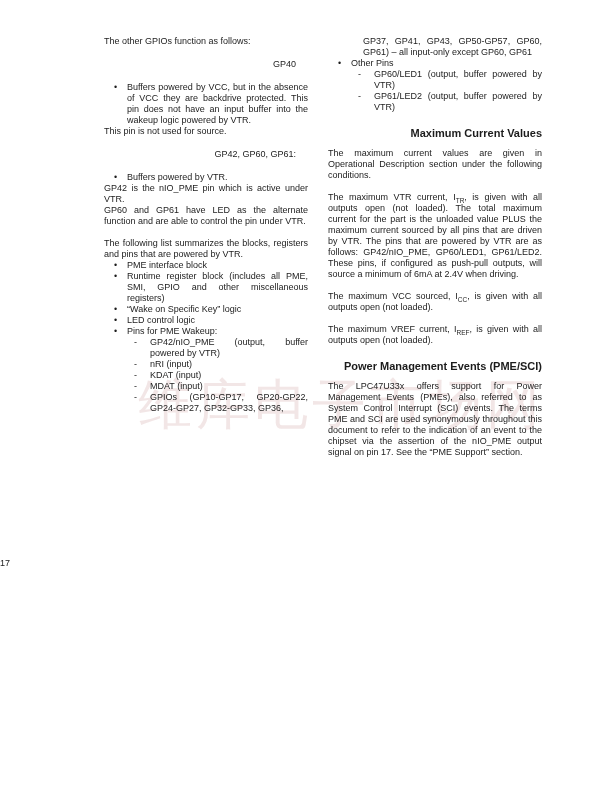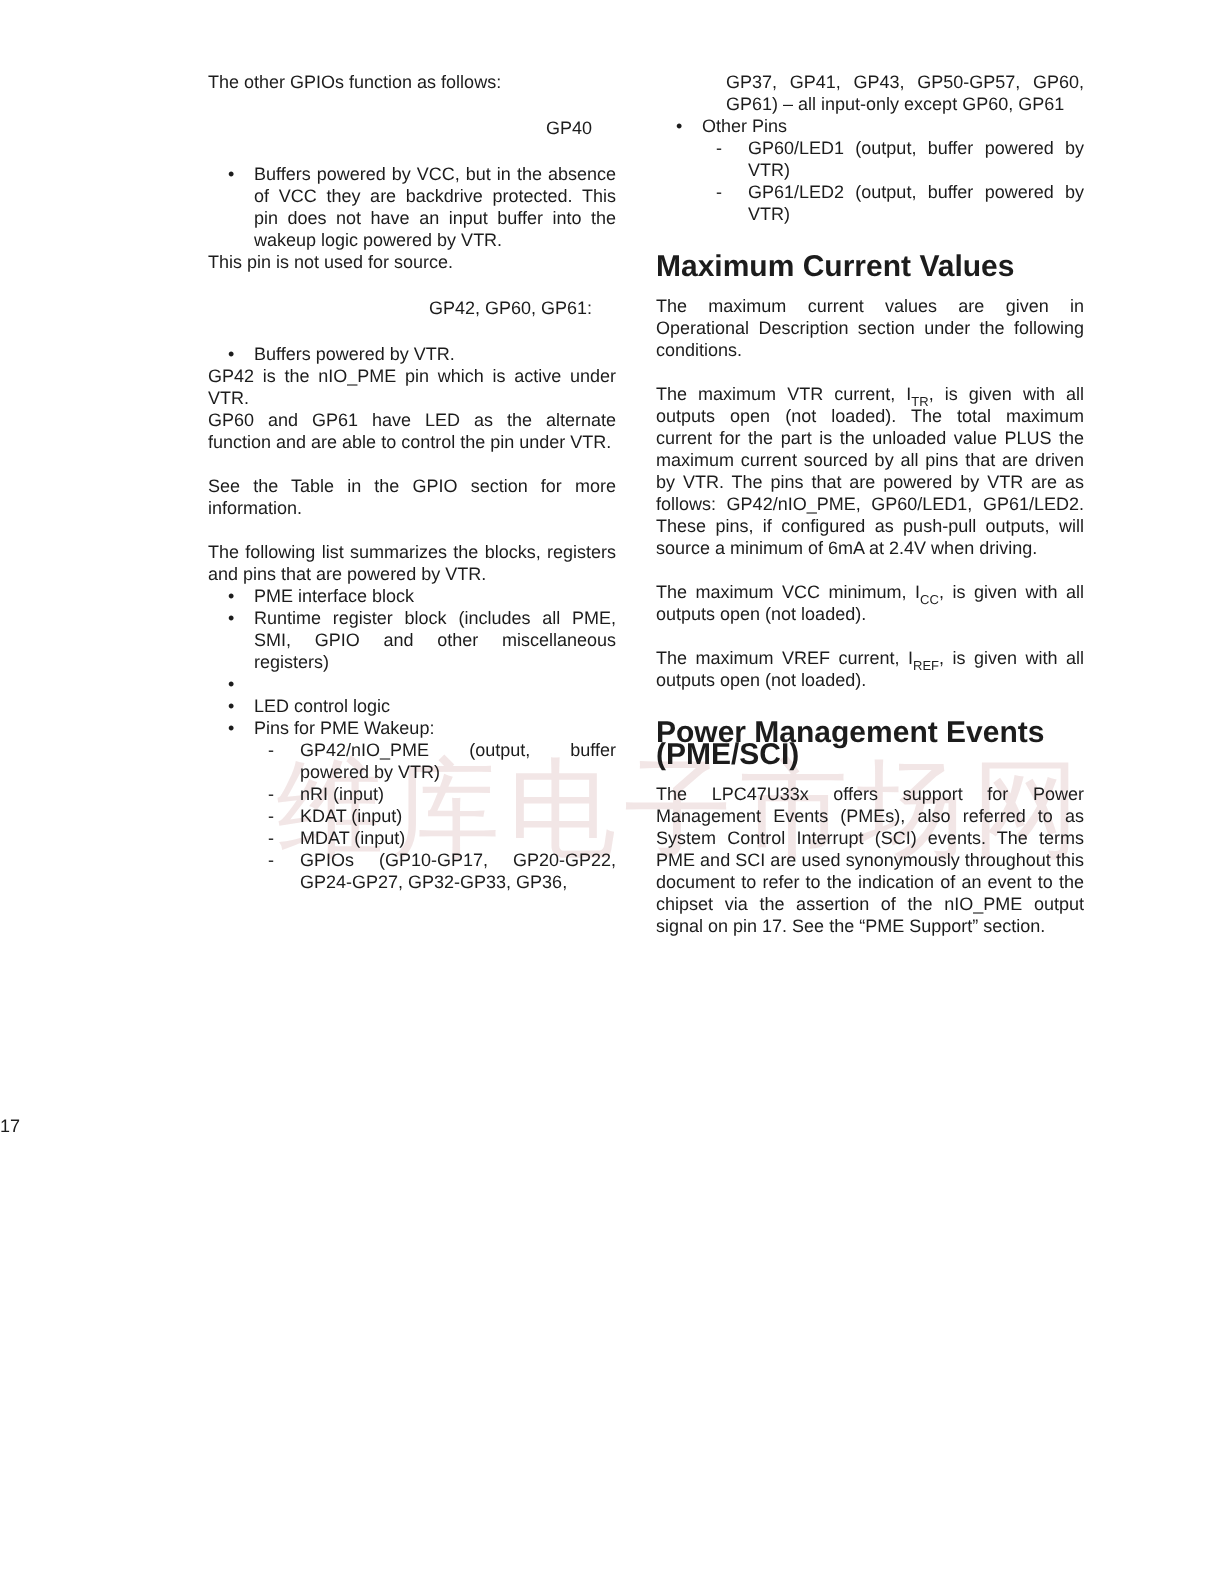--- a/index.html
+++ b/index.html
@@ -32,23 +32,23 @@
     top: 36px;
     z-index: 1;
   }
   .col-left  { left: 104px; width: 204px; }
   .col-right { left: 328px; width: 214px; }
   .para { margin: 0 0 11px 0; text-align: justify; }
   .para.tight { margin-bottom: 0; }
   .label { margin: 12px; text-align: right; }
   .heading {
     font-weight: bold;
-    font-size: 15px;
+    font-size: 11px;
     margin: 15px 0 9px 0;
-    text-align: left;
+    text-align: right;
   }
   .bullet-row { display: flex; margin: 0; }
   .bullet-glyph {
     flex: none;
     width: 23px;
     padding-left: 10px;
     box-sizing: border-box;
   }
   .bullet-text { flex: 1; text-align: justify; }
   .dash-row { display: flex; margin: 0; }
@@ -91,33 +91,33 @@
     <p class="para">This pin is not used for source.</p>
 
     <p class="label">GP42, GP60, GP61:</p>
     <div class="bullet-row">
       <span class="bullet-glyph">•</span>
       <span class="bullet-text">Buffers powered by VTR.</span>
     </div>
     <p class="para tight">GP42 is the nIO_PME pin which is active under VTR.</p>
     <p class="para">GP60 and GP61 have LED as the alternate function and are able to control the pin under VTR.</p>
 
-    <p class="para">See the Table in the GPIO section for more information.</p>
     <p class="para tight">The following list summarizes the blocks, registers and pins that are powered by VTR.</p>
 
     <div class="bullet-row">
       <span class="bullet-glyph">•</span>
       <span class="bullet-text">PME interface block</span>
     </div>
     <div class="bullet-row">
       <span class="bullet-glyph">•</span>
       <span class="bullet-text">Runtime register block (includes all PME, SMI, GPIO and other miscellaneous registers)</span>
     </div>
     <div class="bullet-row">
       <span class="bullet-glyph">•</span>
+      <span class="bullet-text">“Wake on Specific Key” logic</span>
     </div>
     <div class="bullet-row">
       <span class="bullet-glyph">•</span>
       <span class="bullet-text">LED control logic</span>
     </div>
     <div class="bullet-row">
       <span class="bullet-glyph">•</span>
       <span class="bullet-text">Pins for PME Wakeup:</span>
     </div>
 
@@ -158,21 +158,21 @@
       <span class="dash-glyph">-</span>
       <span class="dash-text">GP61/LED2 (output, buffer powered by VTR)</span>
     </div>
 
     <div class="heading">Maximum Current Values</div>
 
     <p class="para">The maximum current values are given in Operational Description section under the following conditions.</p>
 
     <p class="para"><span>The maximum VTR current, I</span><sub>TR</sub><span>, is given with all outputs open (not loaded).  The total maximum current for the part is the unloaded value PLUS the maximum current sourced by all pins that are driven by VTR.  The pins that are powered by VTR are as follows:  GP42/nIO_PME, GP60/LED1, GP61/LED2.  These pins, if configured as push-pull outputs, will source a minimum of 6mA at 2.4V when driving.</span></p>
 
-    <p class="para"><span>The maximum VCC minimum, I</span><sub>CC</sub><span>, is given with all outputs open (not loaded).</span></p>
+    <p class="para"><span>The maximum VCC sourced, I</span><sub>CC</sub><span>, is given with all outputs open (not loaded).</span></p>
 
     <p class="para"><span>The maximum VREF current, I</span><sub>REF</sub><span>, is given with all outputs open (not loaded).</span></p>
 
     <div class="heading">Power Management Events (PME/SCI)</div>
 
     <p class="para">The LPC47U33x offers support for Power Management Events (PMEs), also referred to as System Control Interrupt (SCI) events. The terms PME and SCI are used synonymously throughout this document to refer to the indication of an event to the chipset via the assertion of the nIO_PME output signal on pin 17.  See the “PME Support” section.</p>
   </div>
 
   <div class="page-number">17</div>
 

